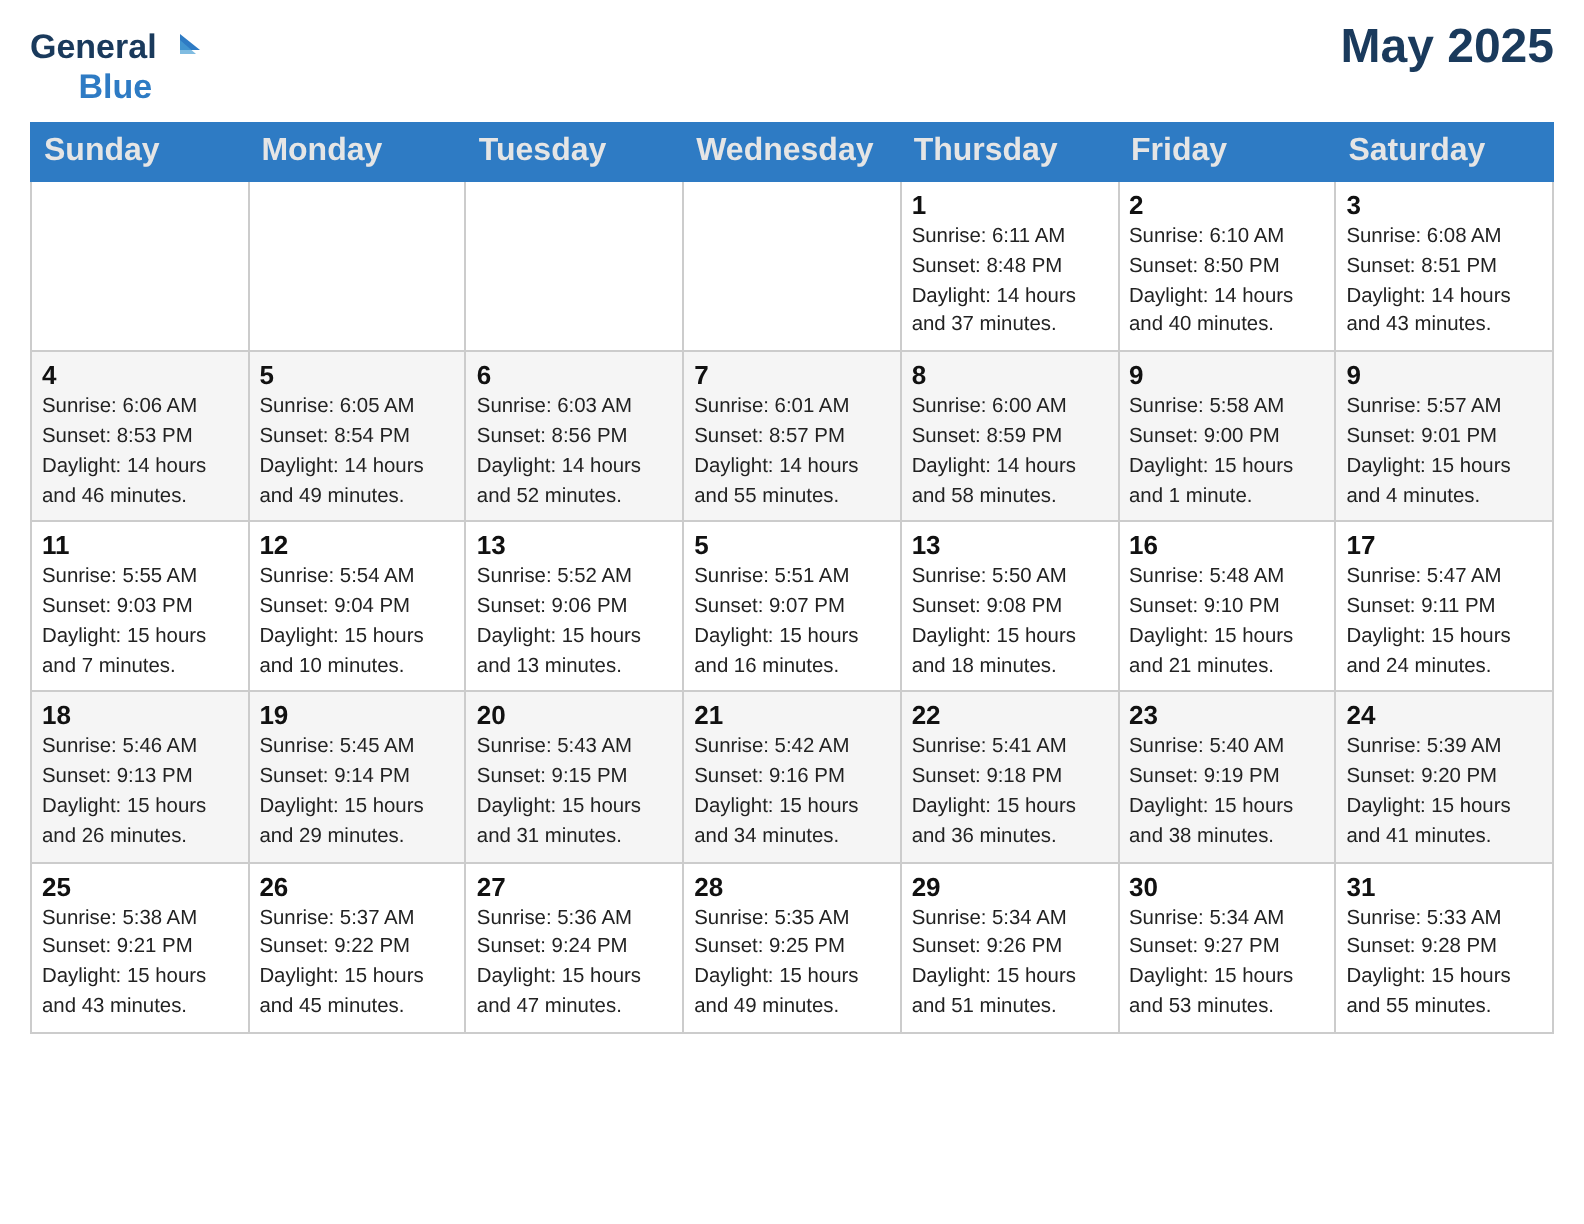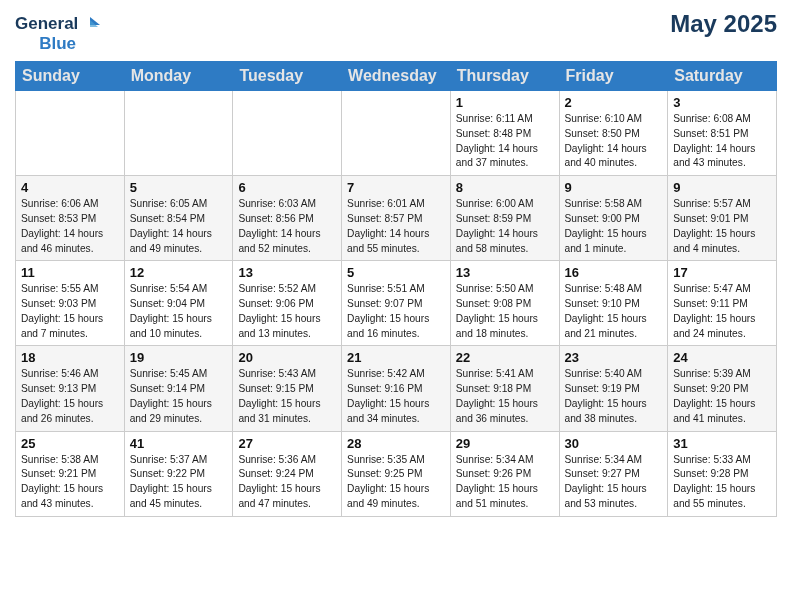--- a/index.html
+++ b/index.html
@@ -217,21 +217,21 @@
           <div class="day-num">24</div>
           <div class="day-info">Sunrise: 5:39 AM<br>Sunset: 9:20 PM<br>Daylight: 15 hours<br>and 41 minutes.</div>
         </td>
       </tr>
       <tr>
         <td>
           <div class="day-num">25</div>
           <div class="day-info">Sunrise: 5:38 AM<br>Sunset: 9:21 PM<br>Daylight: 15 hours<br>and 43 minutes.</div>
         </td>
         <td>
-          <div class="day-num">41</div>
+          <div class="day-num">26</div>
           <div class="day-info">Sunrise: 5:37 AM<br>Sunset: 9:22 PM<br>Daylight: 15 hours<br>and 45 minutes.</div>
         </td>
         <td>
           <div class="day-num">27</div>
           <div class="day-info">Sunrise: 5:36 AM<br>Sunset: 9:24 PM<br>Daylight: 15 hours<br>and 47 minutes.</div>
         </td>
         <td>
           <div class="day-num">28</div>
           <div class="day-info">Sunrise: 5:35 AM<br>Sunset: 9:25 PM<br>Daylight: 15 hours<br>and 49 minutes.</div>
         </td>

